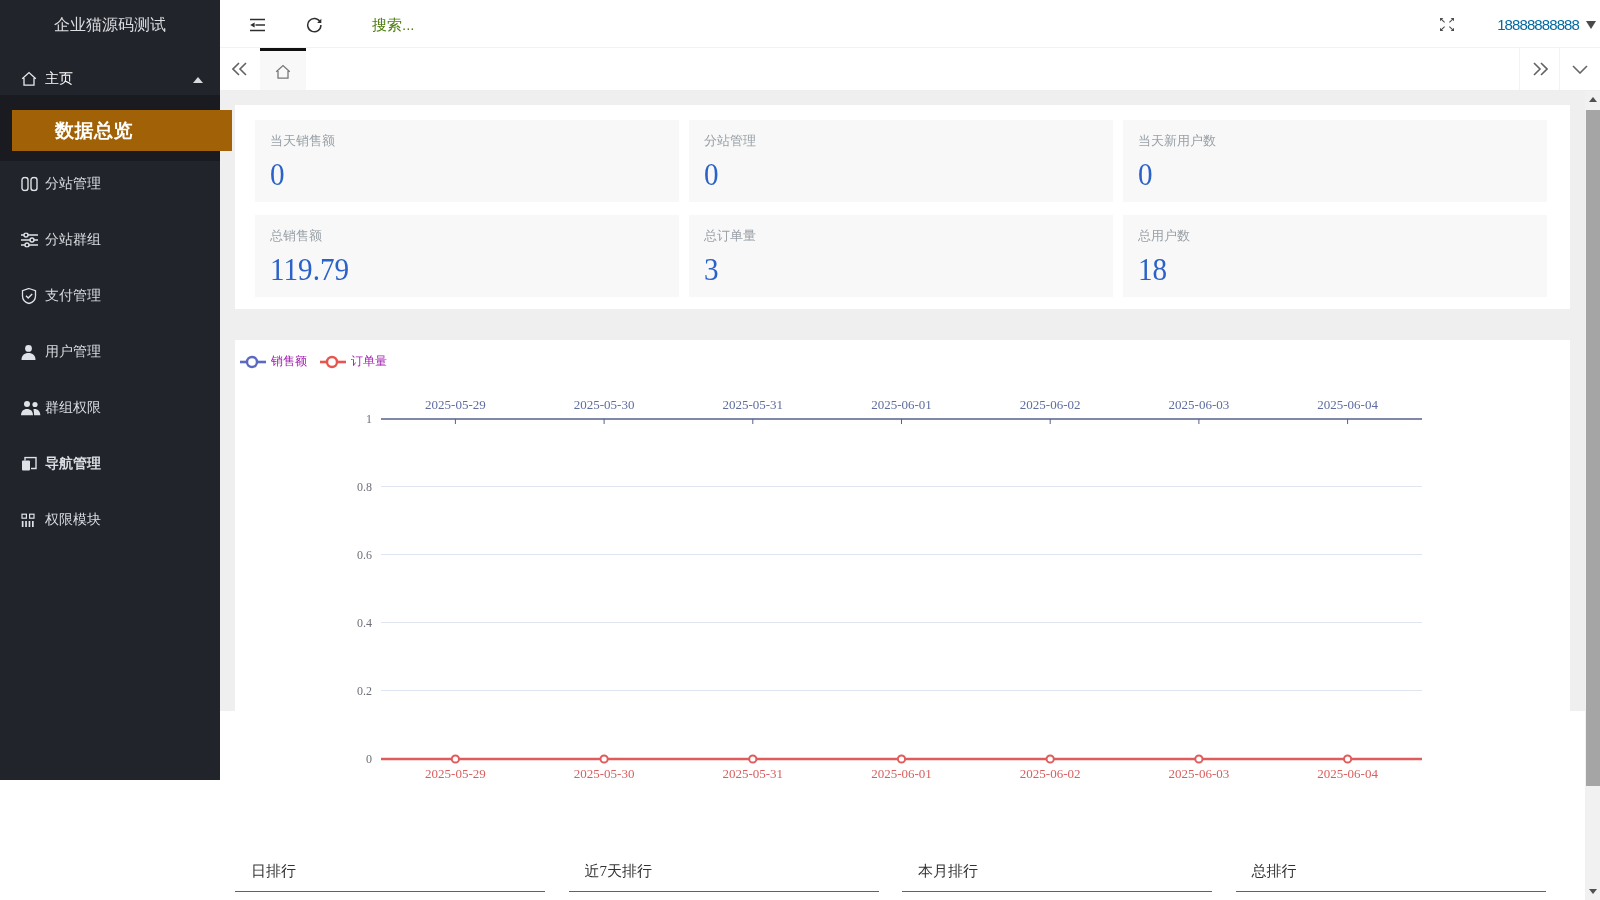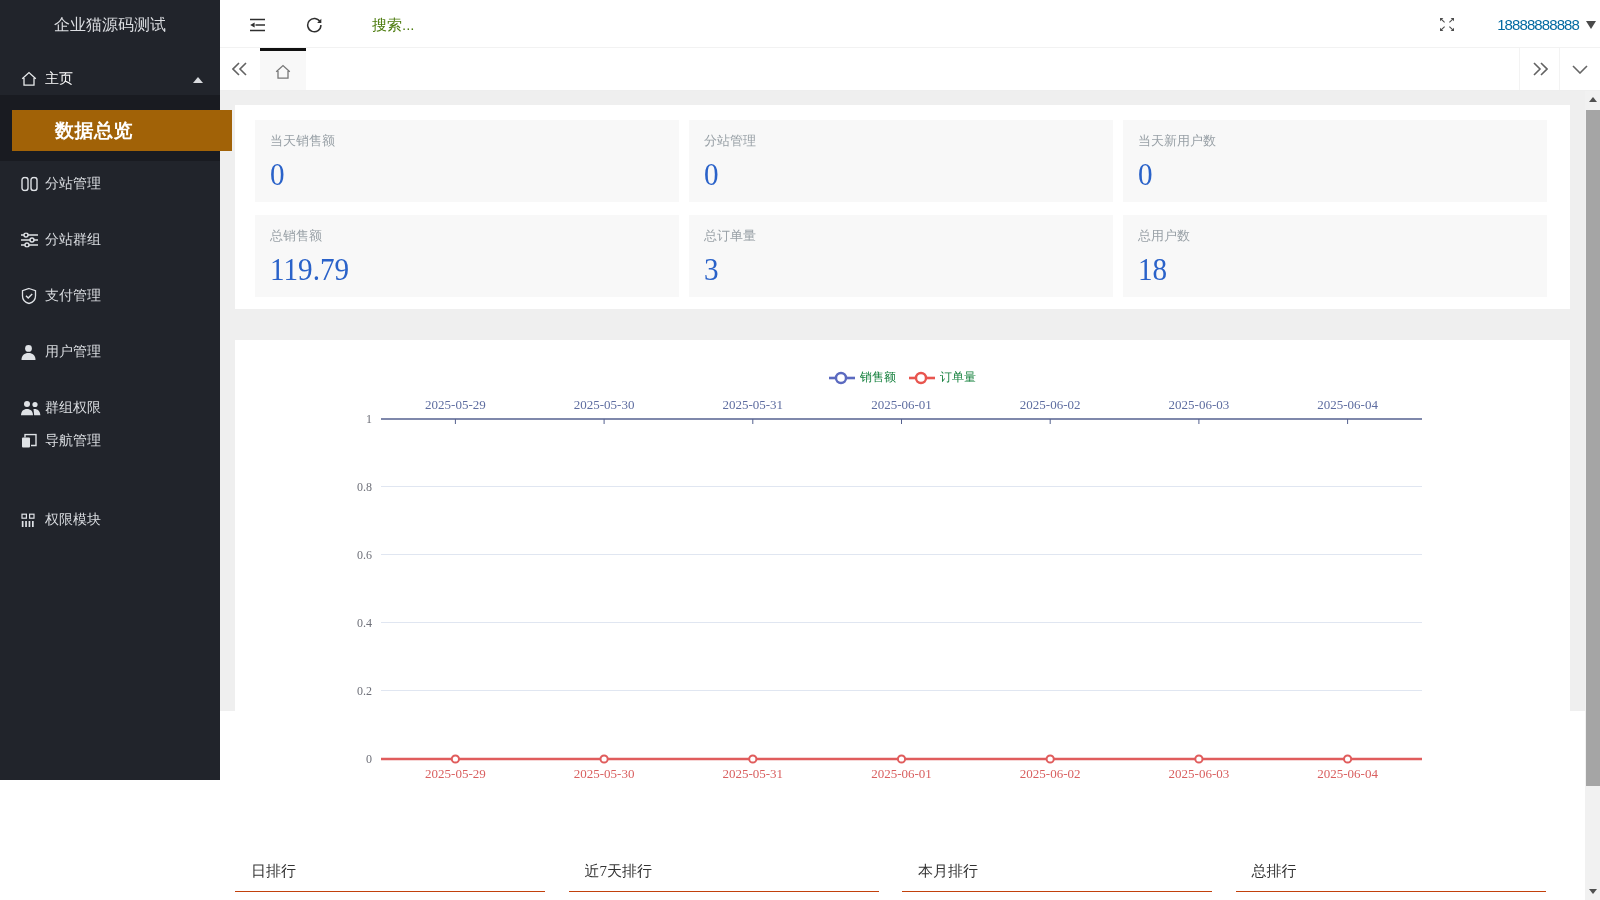--- a/index.html
+++ b/index.html
@@ -36,21 +36,21 @@
 .bcard .hd { position:absolute; left:0; top:0; right:12px; height:43px; border-bottom:1px solid #c2410c; font-size:15px; color:#333; line-height:44px; }
 .bcard .hd span { margin-left:16px; line-height:43px; }
 
 #sbar { position:absolute; left:1585px; top:91px; width:15px; height:809px; background:#f1f1f1; }
 #sthumb { position:absolute; left:0.5px; top:19px; width:14px; height:676px; background:#a5a5a5; }
 .sarr { position:absolute; left:0; width:15px; height:17px; background:#f1f1f1; }
 .sarr i { position:absolute; left:3.5px; width:0; height:0; border-left:4px solid transparent; border-right:4px solid transparent; }
 .sarr.up i { top:6px; border-bottom:5px solid #505050; }
 .sarr.dn i { top:6px; border-top:5px solid #505050; }
 
-#chart-legend { position:absolute; top:278px; left:20px; width:1335px; text-align:center; font-size:12px; color:#15803d; }
+#chart-legend { position:absolute; top:262px; left:20px; width:1335px; font-size:12px; color:#a21caf; }
 .leg-item { display:inline-block; margin:0 10px 0 0; }
 .leg-icon { display:inline-block; vertical-align:middle; margin-right:5px; }
 </style>
 </head>
 <body>
 
 <div id="side">
   <div id="logo">企业猫源码测试</div>
   <div class="mitem" style="top:56px; height:45px;">
     <svg width="16" height="16" viewBox="0 0 16 16">
@@ -97,21 +97,21 @@
       </svg>
     <span class="txt">群组权限</span>
   </div>
   <div class="mitem" style="top:324px;">
     <svg width="15" height="16" viewBox="0 0 15 16">
         <circle cx="7.5" cy="4.4" r="3.4" fill="#dfe2e6"></circle>
         <path d="M0.5 16 C0.5 11.2 3.4 9 7.5 9 C11.6 9 14.5 11.2 14.5 16 Z" fill="#dfe2e6"></path>
       </svg>
     <span class="txt">用户管理</span>
   </div>
-  <div class="mitem" style="top:413px;">
+  <div class="mitem" style="top:436px;font-weight:bold;">
     <svg width="16" height="15" viewBox="0 0 16 15">
         <rect x="1" y="4" width="8" height="10" rx="1" fill="#dfe2e6"></rect>
         <path d="M4 4 L4 1 L15 1 L15 12 L10 12" fill="none" stroke="#dfe2e6" stroke-width="1.4"></path>
       </svg>
     <span class="txt">导航管理</span>
   </div>
   <div class="mitem" style="top:492px;text-align:center;">
     <svg width="14" height="14" viewBox="0 0 14 14">
         <g fill="none" stroke="#dfe2e6" stroke-width="1.2">
           <rect x="1" y="1.2" width="4.4" height="4"></rect>

